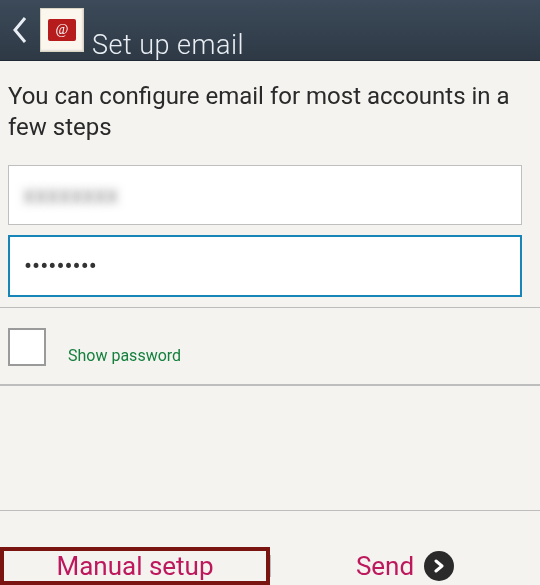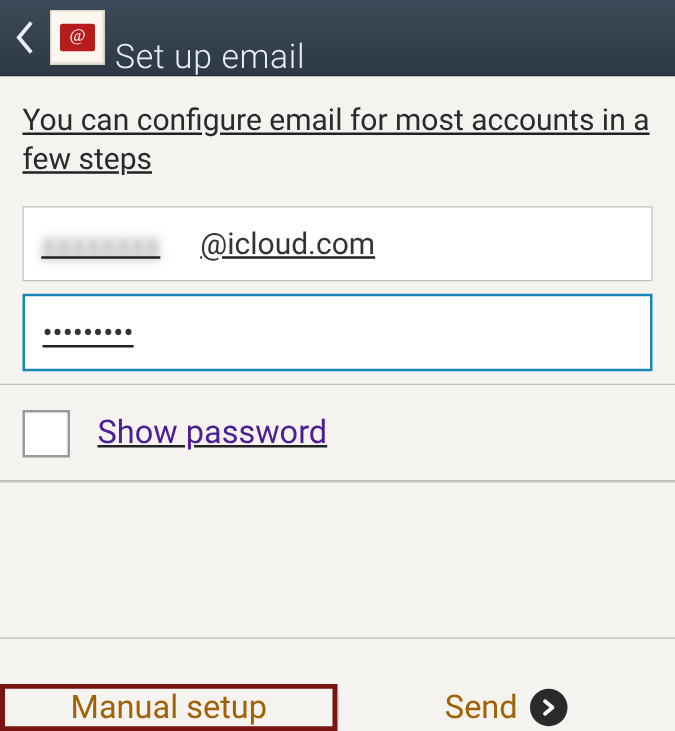--- a/index.html
+++ b/index.html
@@ -52,22 +52,21 @@
     border-radius: 2px;
     font-family: Georgia, serif;
   }
   .title {
     font-size: 27px;
     font-weight: 300;
     letter-spacing: .5px;
     margin-top: 30px;
   }
   .content {
-    padding: 20px 18px 0 18px;
-    text-decoration: underline;
+    padding: 20px 18px 0 8px;
   }
   .intro {
     font-size: 24px;
     line-height: 1.3;
     color: #2a2a2a;
     margin-bottom: 22px;
   }
   .field {
     background: #fff;
     border: 1px solid #bfbfbf;
@@ -89,25 +88,25 @@
     text-shadow: 0 0 8px rgba(40,40,40,.55);
     white-space: pre;
   }
   .divider {
     height: 1px;
     background: #bdbdbd;
     margin: 0 -18px;
   }
   .option-row {
     display: flex;
-    align-items: center;
+    align-items: flex-end;
     gap: 22px;
     padding: 18px 0;
-    font-size: 26px;
-    color: #4c1d95;
+    font-size: 16px;
+    color: #15803d;
     line-height: 1.25;
   }
   .checkbox {
     width: 34px;
     height: 34px;
     border: 2px solid #9a9a9a;
     background: #fff;
     flex-shrink: 0;
     margin-top: 2px;
   }
@@ -120,21 +119,21 @@
     border-top: 1px solid #bdbdbd;
     display: flex;
     background: #f4f3f0;
   }
   .btn {
     flex: 1;
     display: flex;
     align-items: center;
     justify-content: center;
     font-size: 26px;
-    color: #a16207;
+    color: #be185d;
     gap: 10px;
     position: relative;
     margin-top: 36px;
   }
   .btn + .btn::before {
     content: "";
     position: absolute;
     left: 0;
     top: 8px;
     bottom: 8px;
@@ -167,21 +166,20 @@
     <div class="env">@</div>
   </div>
   <div class="title">Set up email</div>
 </div>
 
 <div class="content">
   <div class="intro">You can configure email for most accounts in a few steps</div>
 
   <div class="field">
     <span class="blur">xxxxxxxx</span>
-      <span>@icloud.com</span>
   </div>
 
   <div class="field focus">
     <span>•••••••••</span>
   </div>
 
   <div class="divider"></div>
 
   <div class="option-row">
     <div class="checkbox"></div>

